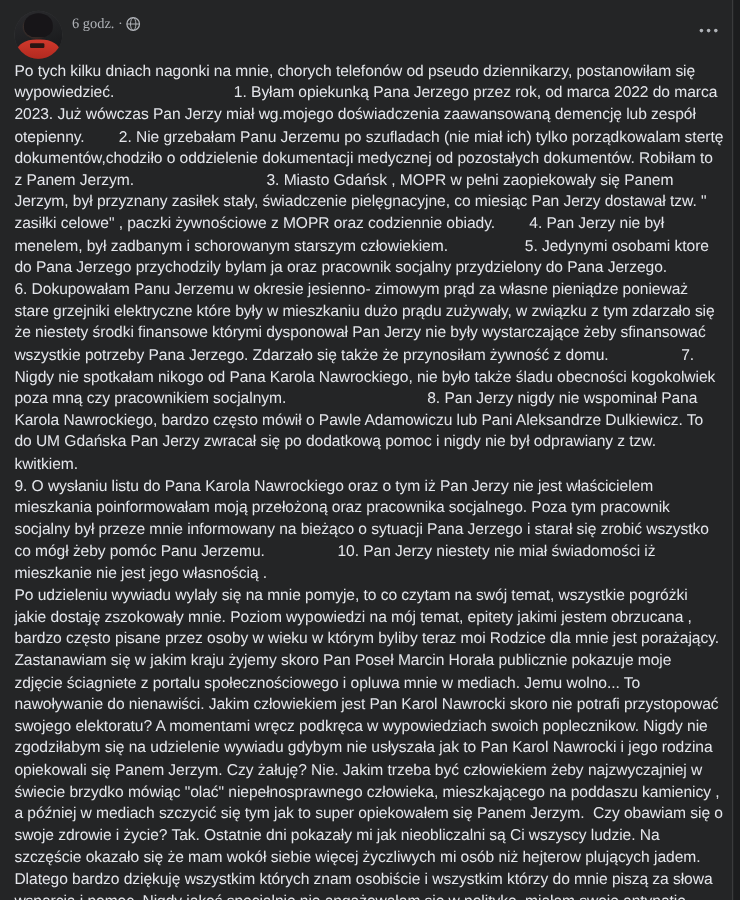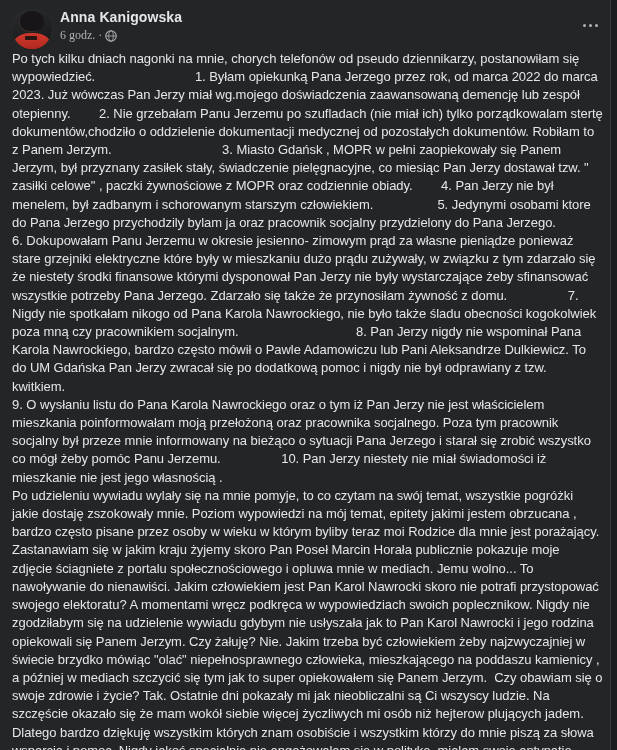--- a/index.html
+++ b/index.html
@@ -181,21 +181,20 @@
   <div class="post-header">
 
     <div class="avatar">
       <div class="av-bg"></div>
       <div class="av-hair"></div>
       <div class="av-dress"></div>
       <div class="av-strap"></div>
     </div>
 
     <div class="header-text">
-      <div class="author-name">Anna Kanigowska</div>
       <div class="meta-row">
         <span class="meta-time">6 godz.</span>
         <span class="meta-sep">·</span>
         <span class="globe-icon">
           <svg viewBox="0 0 16 16" width="12" height="12" aria-hidden="true">
             <circle cx="8" cy="8" r="7" fill="none" stroke="currentColor" stroke-width="1.4"></circle>
             <ellipse cx="8" cy="8" rx="3" ry="7" fill="none" stroke="currentColor" stroke-width="1.1"></ellipse>
             <line x1="1" y1="8" x2="15" y2="8" stroke="currentColor" stroke-width="1.1"></line>
           </svg>
         </span>

